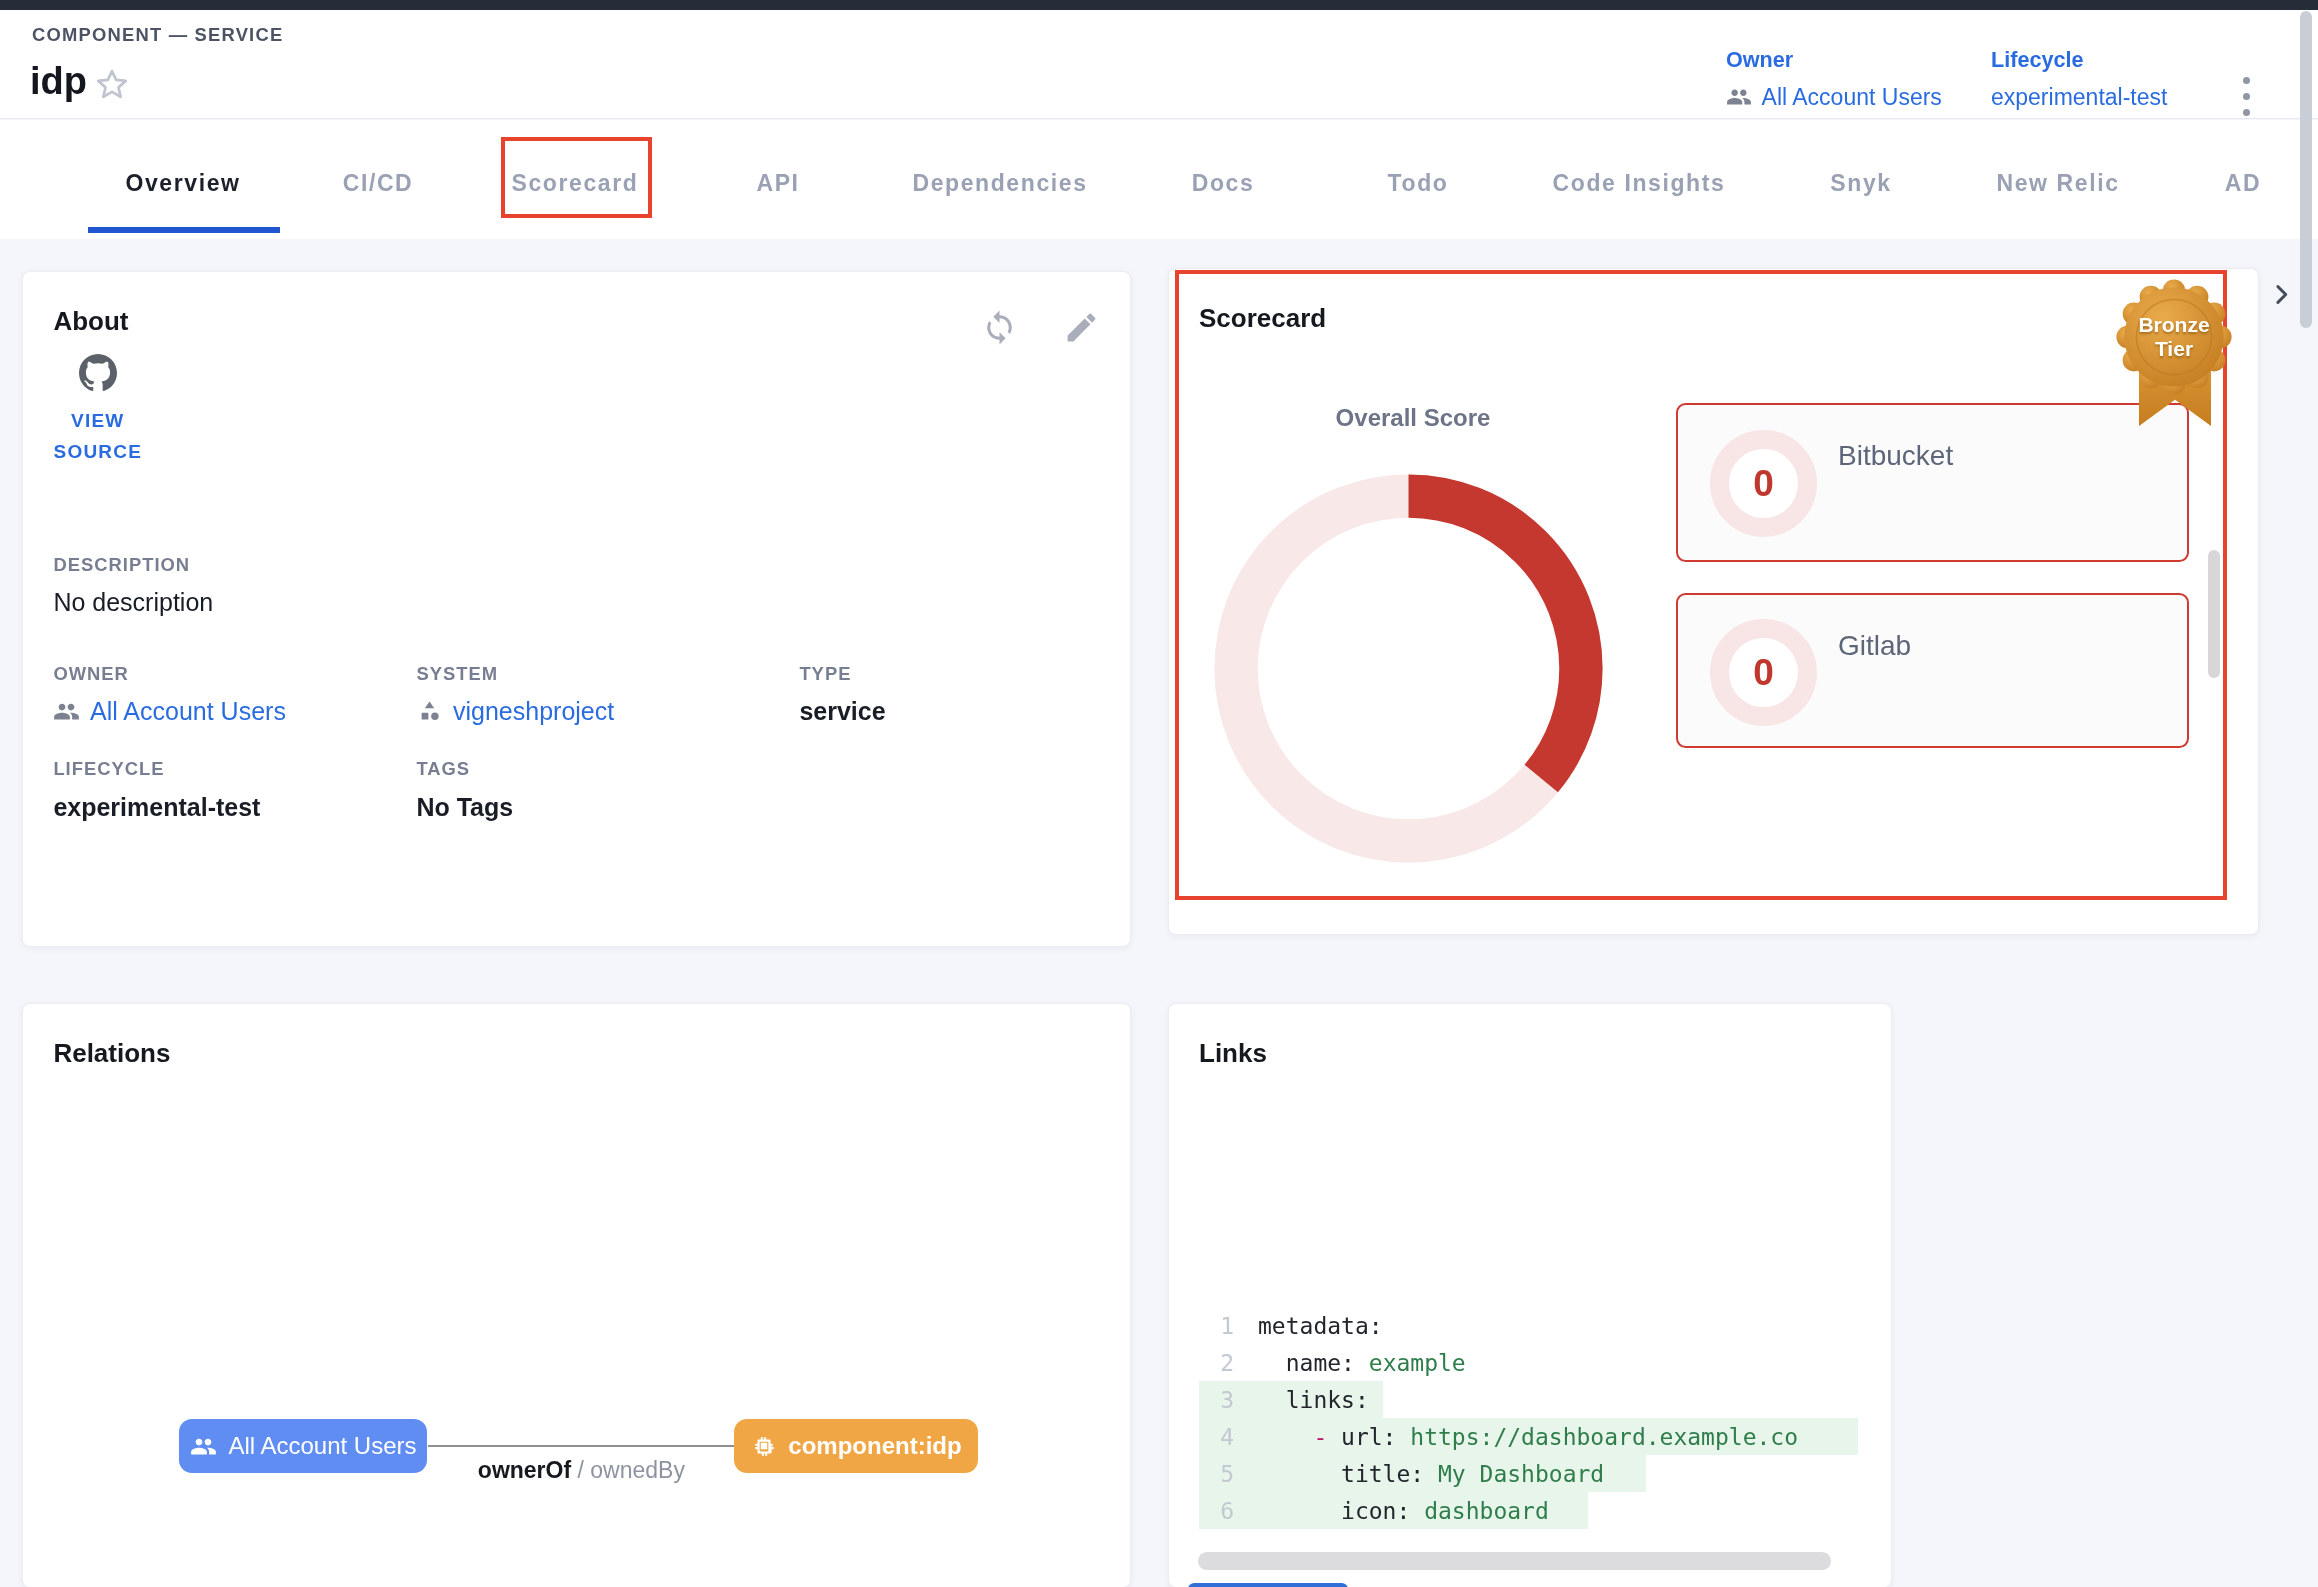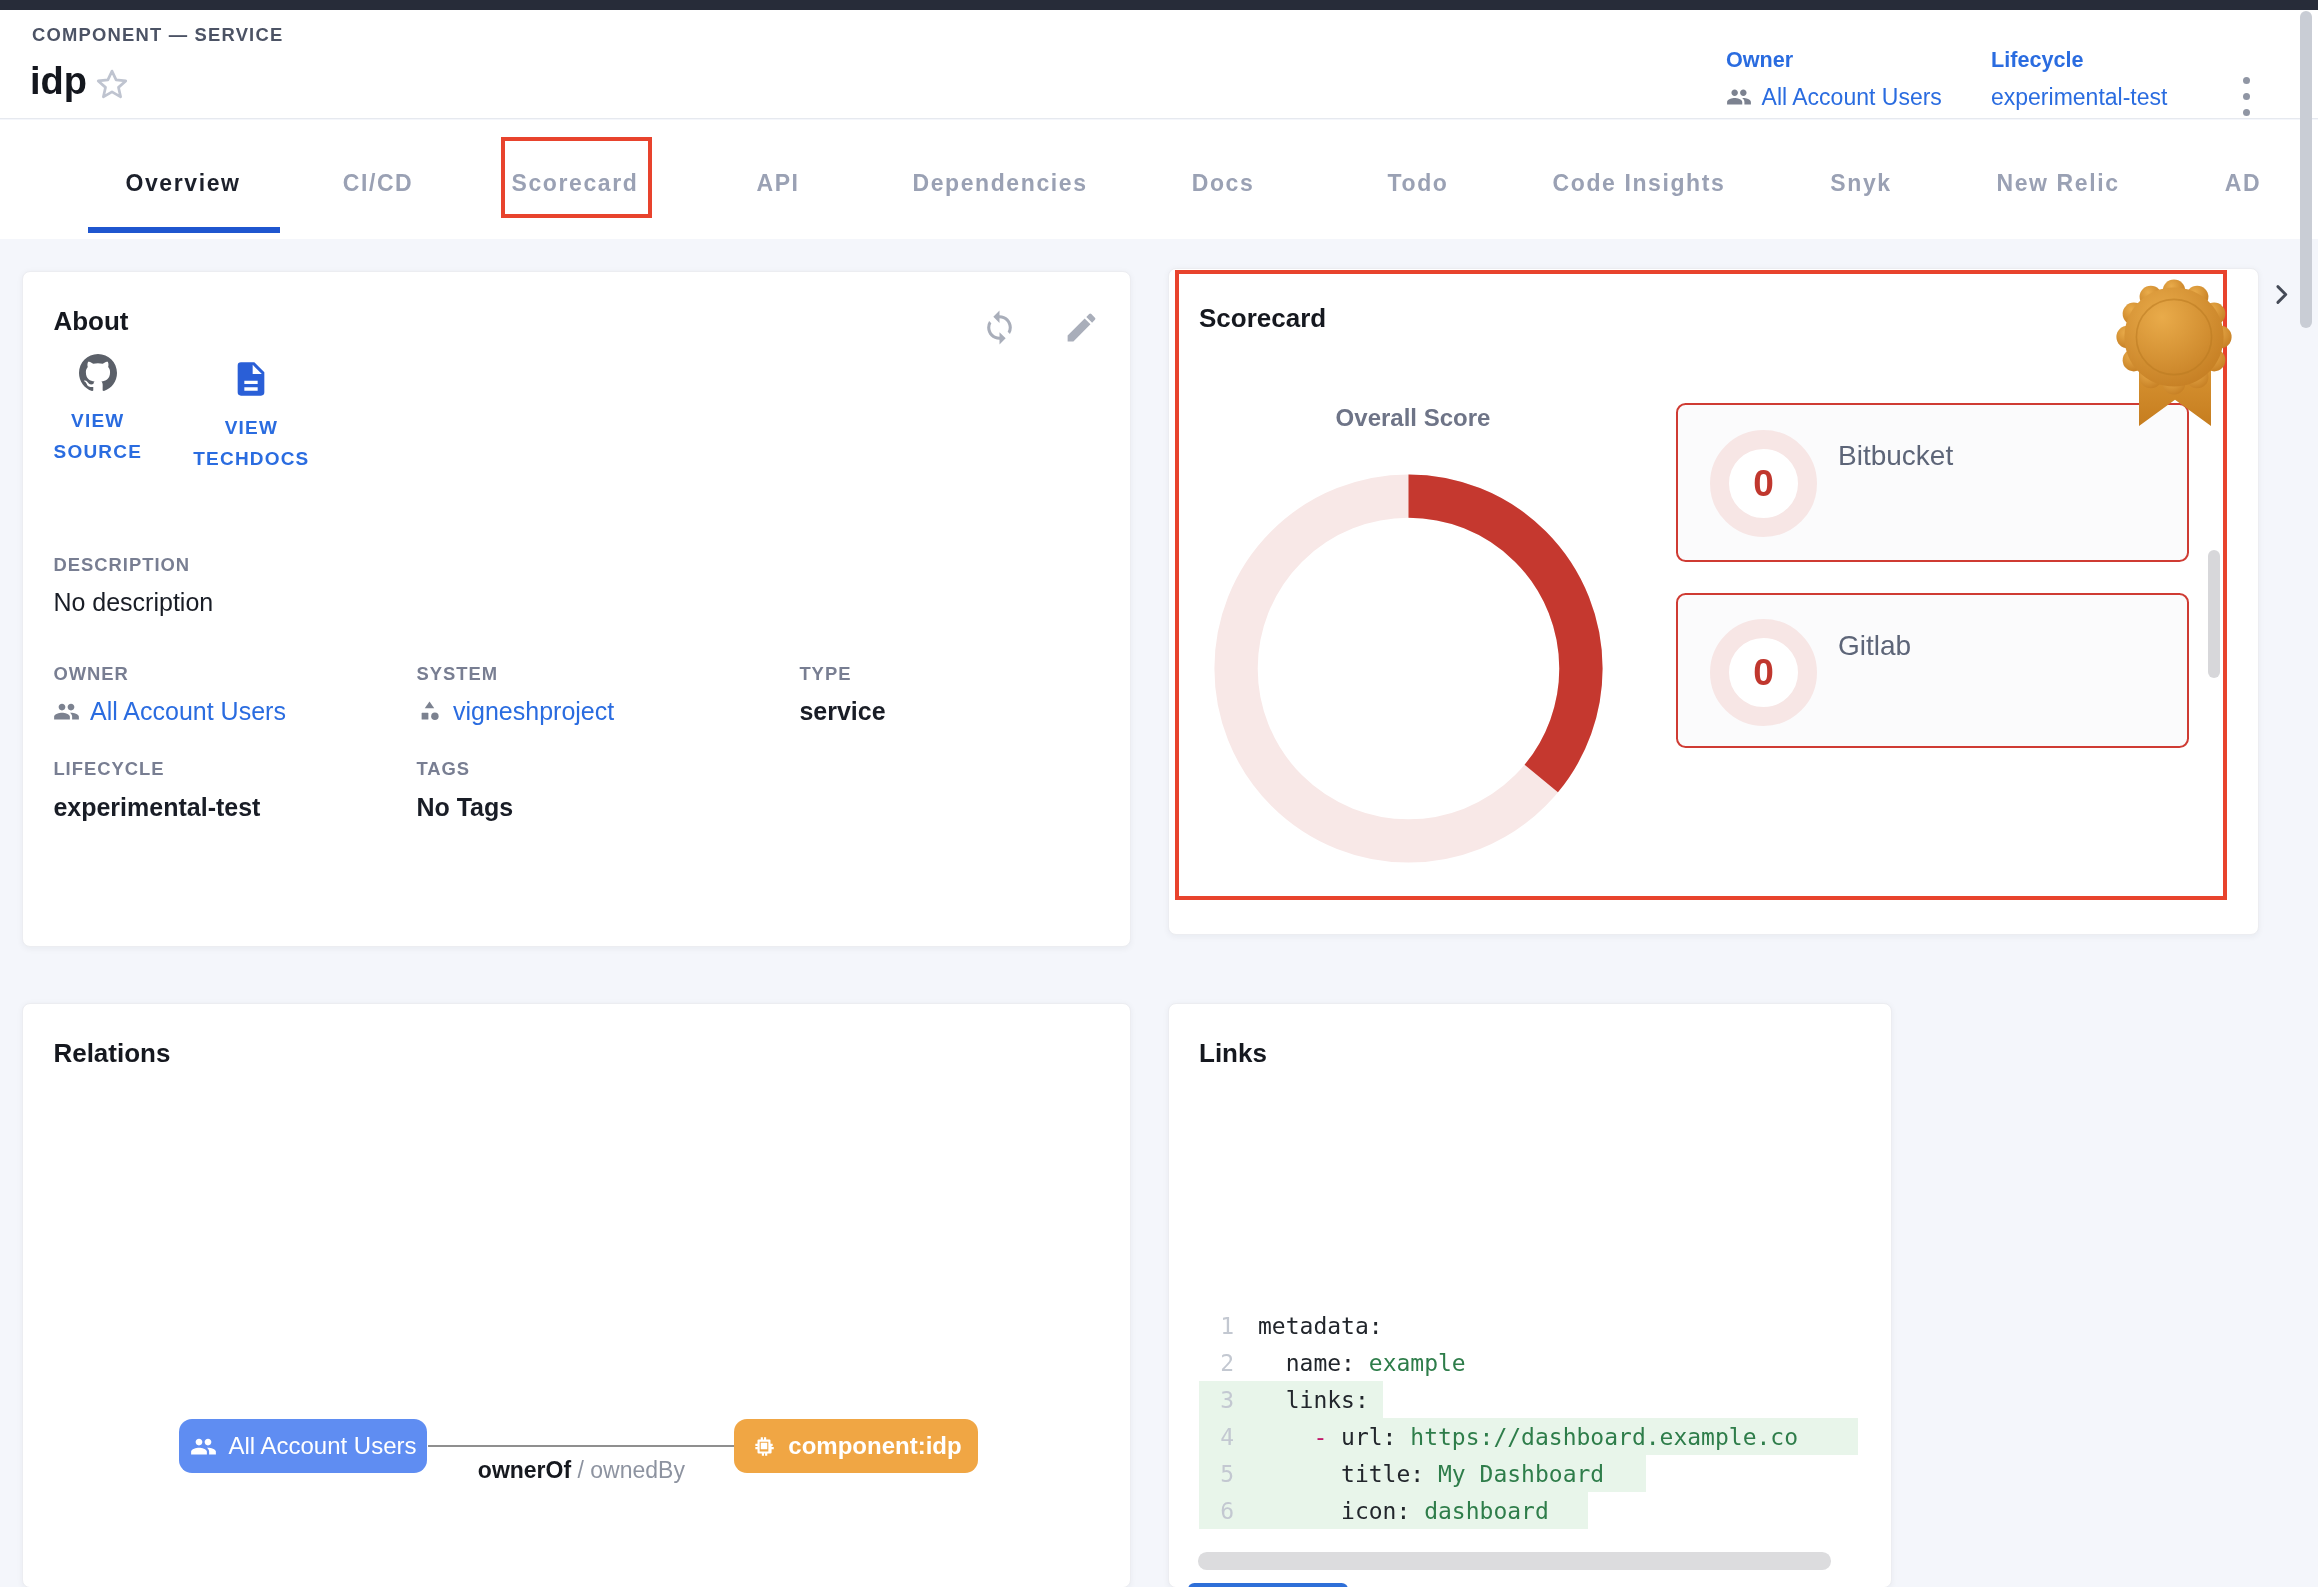--- a/index.html
+++ b/index.html
@@ -187,26 +187,20 @@
         </svg>
     </div>
 
     <div class="quick-link" style="left:14.4px;top:82px;width:120px">
       <svg viewBox="0 0 24 24" width="38" height="38" fill="#5b6069" style="margin:0 auto">
         <path d="M12 0C5.37 0 0 5.37 0 12c0 5.3 3.438 9.8 8.205 11.387.6.113.82-.258.82-.577 0-.285-.01-1.04-.015-2.04-3.338.724-4.042-1.61-4.042-1.61-.546-1.387-1.333-1.757-1.333-1.757-1.09-.745.083-.73.083-.73 1.205.086 1.84 1.238 1.84 1.238 1.07 1.835 2.807 1.305 3.492.998.108-.776.417-1.305.76-1.605-2.665-.3-5.466-1.332-5.466-5.93 0-1.31.465-2.38 1.235-3.22-.135-.303-.54-1.523.105-3.176 0 0 1.005-.322 3.3 1.23.96-.267 1.98-.399 3-.405 1.02.006 2.04.138 3 .405 2.28-1.552 3.285-1.23 3.285-1.23.645 1.653.24 2.873.12 3.176.765.84 1.23 1.91 1.23 3.22 0 4.61-2.805 5.625-5.475 5.92.42.36.81 1.096.81 2.22 0 1.606-.015 2.896-.015 3.286 0 .315.21.69.825.57C20.565 21.795 24 17.295 24 12c0-6.63-5.37-12-12-12z"></path>
       </svg>
       <div class="ql-label">VIEW SOURCE</div>
     </div>
 
-    <div class="quick-link" style="left:152px;top:87px;width:152px">
-      <svg viewBox="0 0 24 24" width="40" height="40" fill="#2a5fd7" style="margin:0 auto">
-        <path d="M14 2H6a2 2 0 0 0-2 2v16a2 2 0 0 0 2 2h12a2 2 0 0 0 2-2V8l-6-6zm-1 7V3.5L18.5 9H13zM8 13h8v2H8v-2zm0 4h8v2H8v-2z"></path>
-      </svg>
-      <div class="ql-label">VIEW TECHDOCS</div>
-    </div>
 
     <div class="flabel" style="left:30px;top:282px">DESCRIPTION</div>
     <div class="fvalue" style="left:30px;top:316px">No description</div>
 
     <div class="flabel" style="left:30px;top:391px">OWNER</div>
     <div class="fvalue link" style="left:30px;top:425px">
       <span class="gray-ic">
         <svg viewBox="0 0 24 24" width="27" height="27" fill="currentColor">
             <path d="M16 11c1.66 0 2.99-1.34 2.99-3S17.66 5 16 5s-3 1.34-3 3 1.34 3 3 3zm-8 0c1.66 0 2.99-1.34 2.99-3S9.66 5 8 5 5 6.34 5 8s1.34 3 3 3zm0 2c-2.33 0-7 1.17-7 3.5V19h14v-2.5C15 14.17 10.33 13 8 13zm8 0c-.29 0-.62.02-.97.05 1.16.84 1.97 1.97 1.97 3.45V19h6v-2.5c0-2.33-4.67-3.5-7-3.5z"></path>
           </svg>
@@ -259,20 +253,24 @@
             <circle cx="29.8" cy="51" r="14"></circle>
             <circle cx="51" cy="29.8" r="14"></circle>
           <circle cx="80" cy="22" r="14"></circle>
             <circle cx="109" cy="29.8" r="14"></circle>
             <circle cx="130.2" cy="51" r="14"></circle>
           <circle cx="80" cy="80" r="62"></circle>
         </g>
         <circle cx="80" cy="80" r="47" fill="none" stroke="#b97a20" stroke-width="2" opacity="0.55"></circle>
       </svg>
     </div>
+    <div class="medal-text">
+      <span>Bronze</span>
+      <span>Tier</span>
+    </div>
 
     <div class="overall-label">Overall Score</div>
 
     <div class="gauge-box">
       <svg viewBox="0 0 490 490" width="393" height="393">
         <circle cx="245" cy="245" r="215" fill="none" stroke="#f8e8e7" stroke-width="54"></circle>
         <circle id="gauge-arc" cx="245" cy="245" r="215" fill="none" stroke="#c5382f" stroke-width="54" transform="rotate(-90 245 245)" stroke-dasharray="486.3185427757 1350.884841043611"></circle>
       </svg>
     </div>
 

